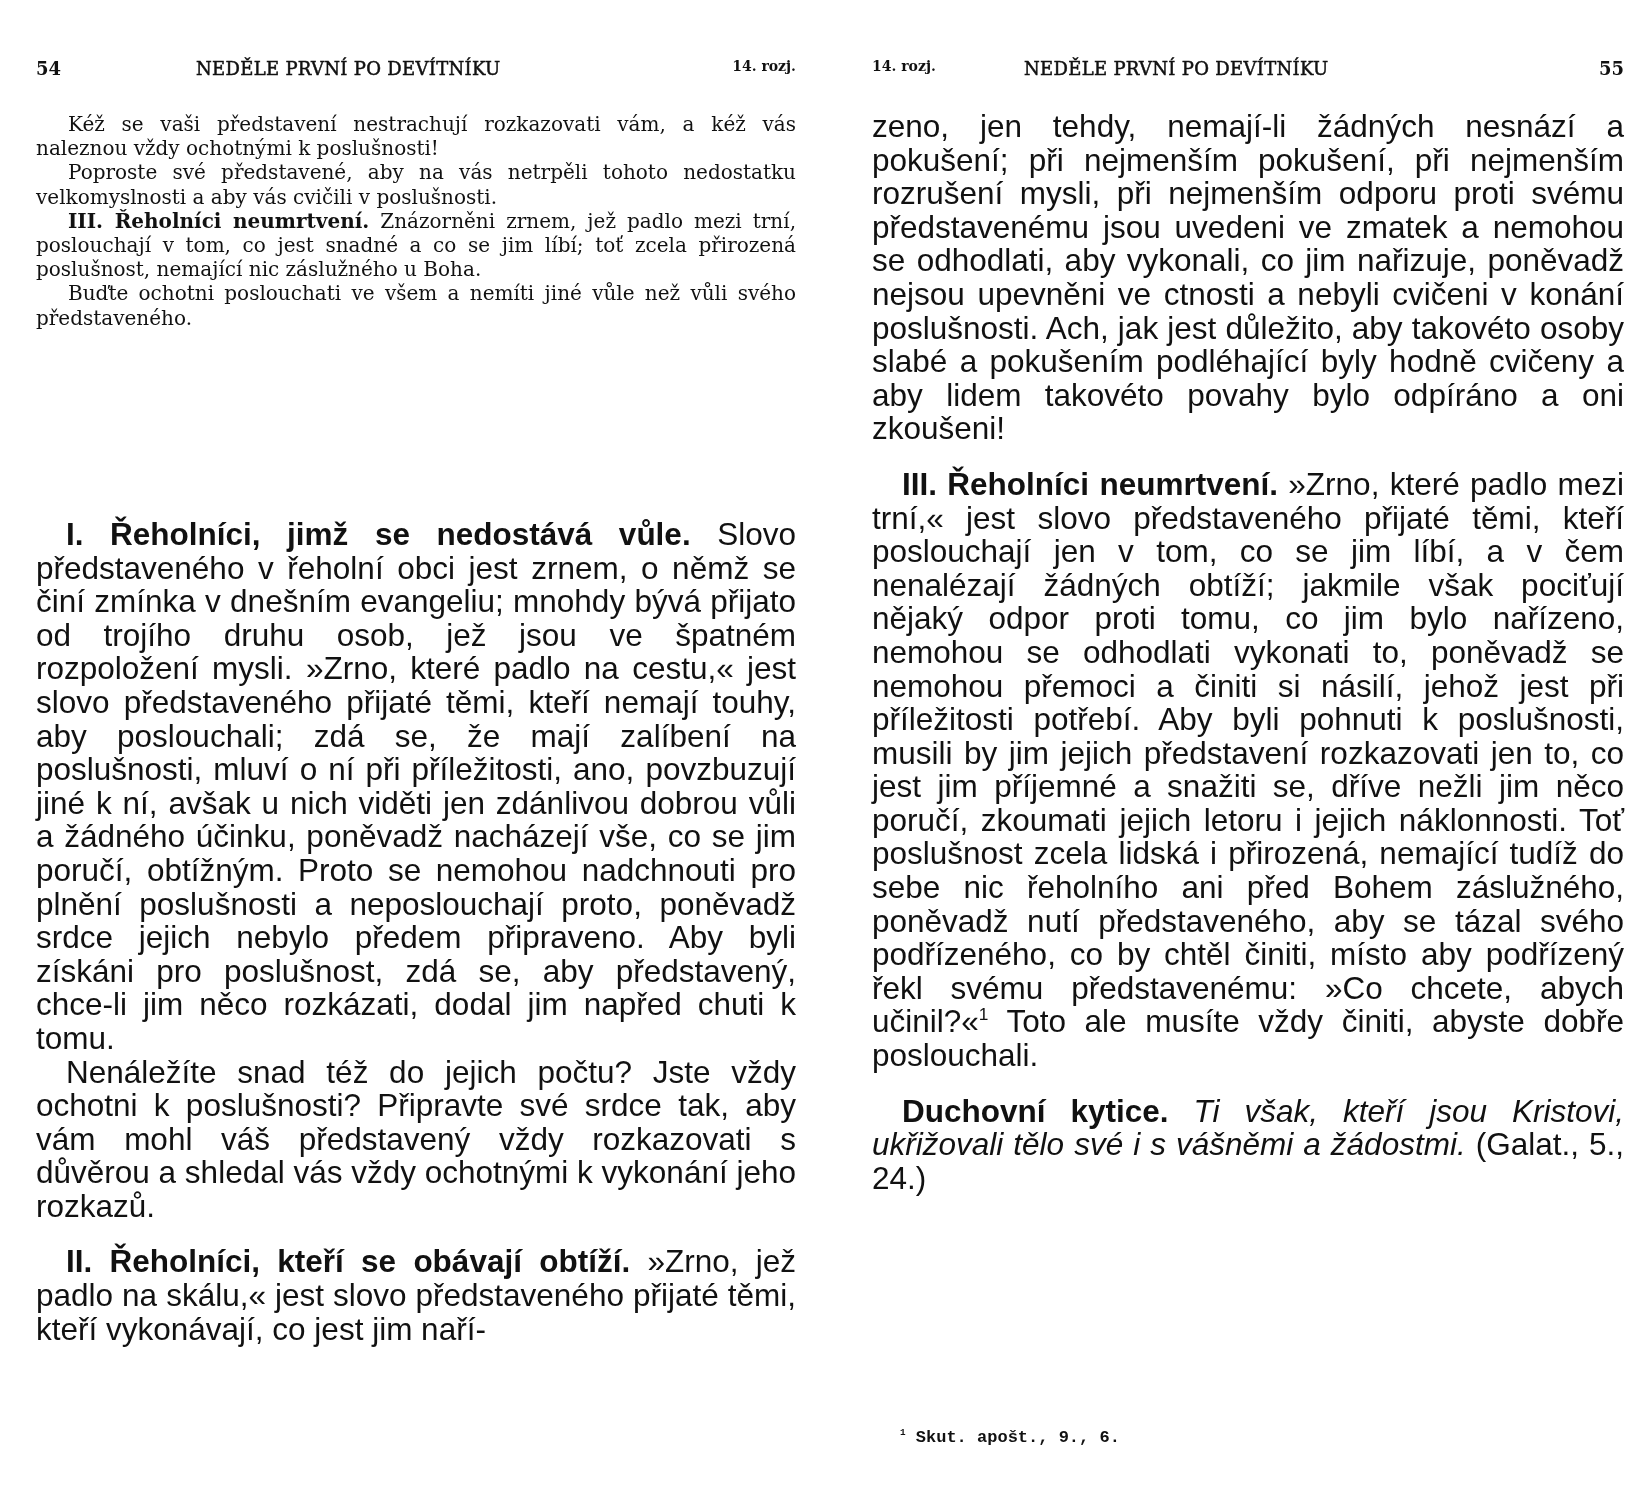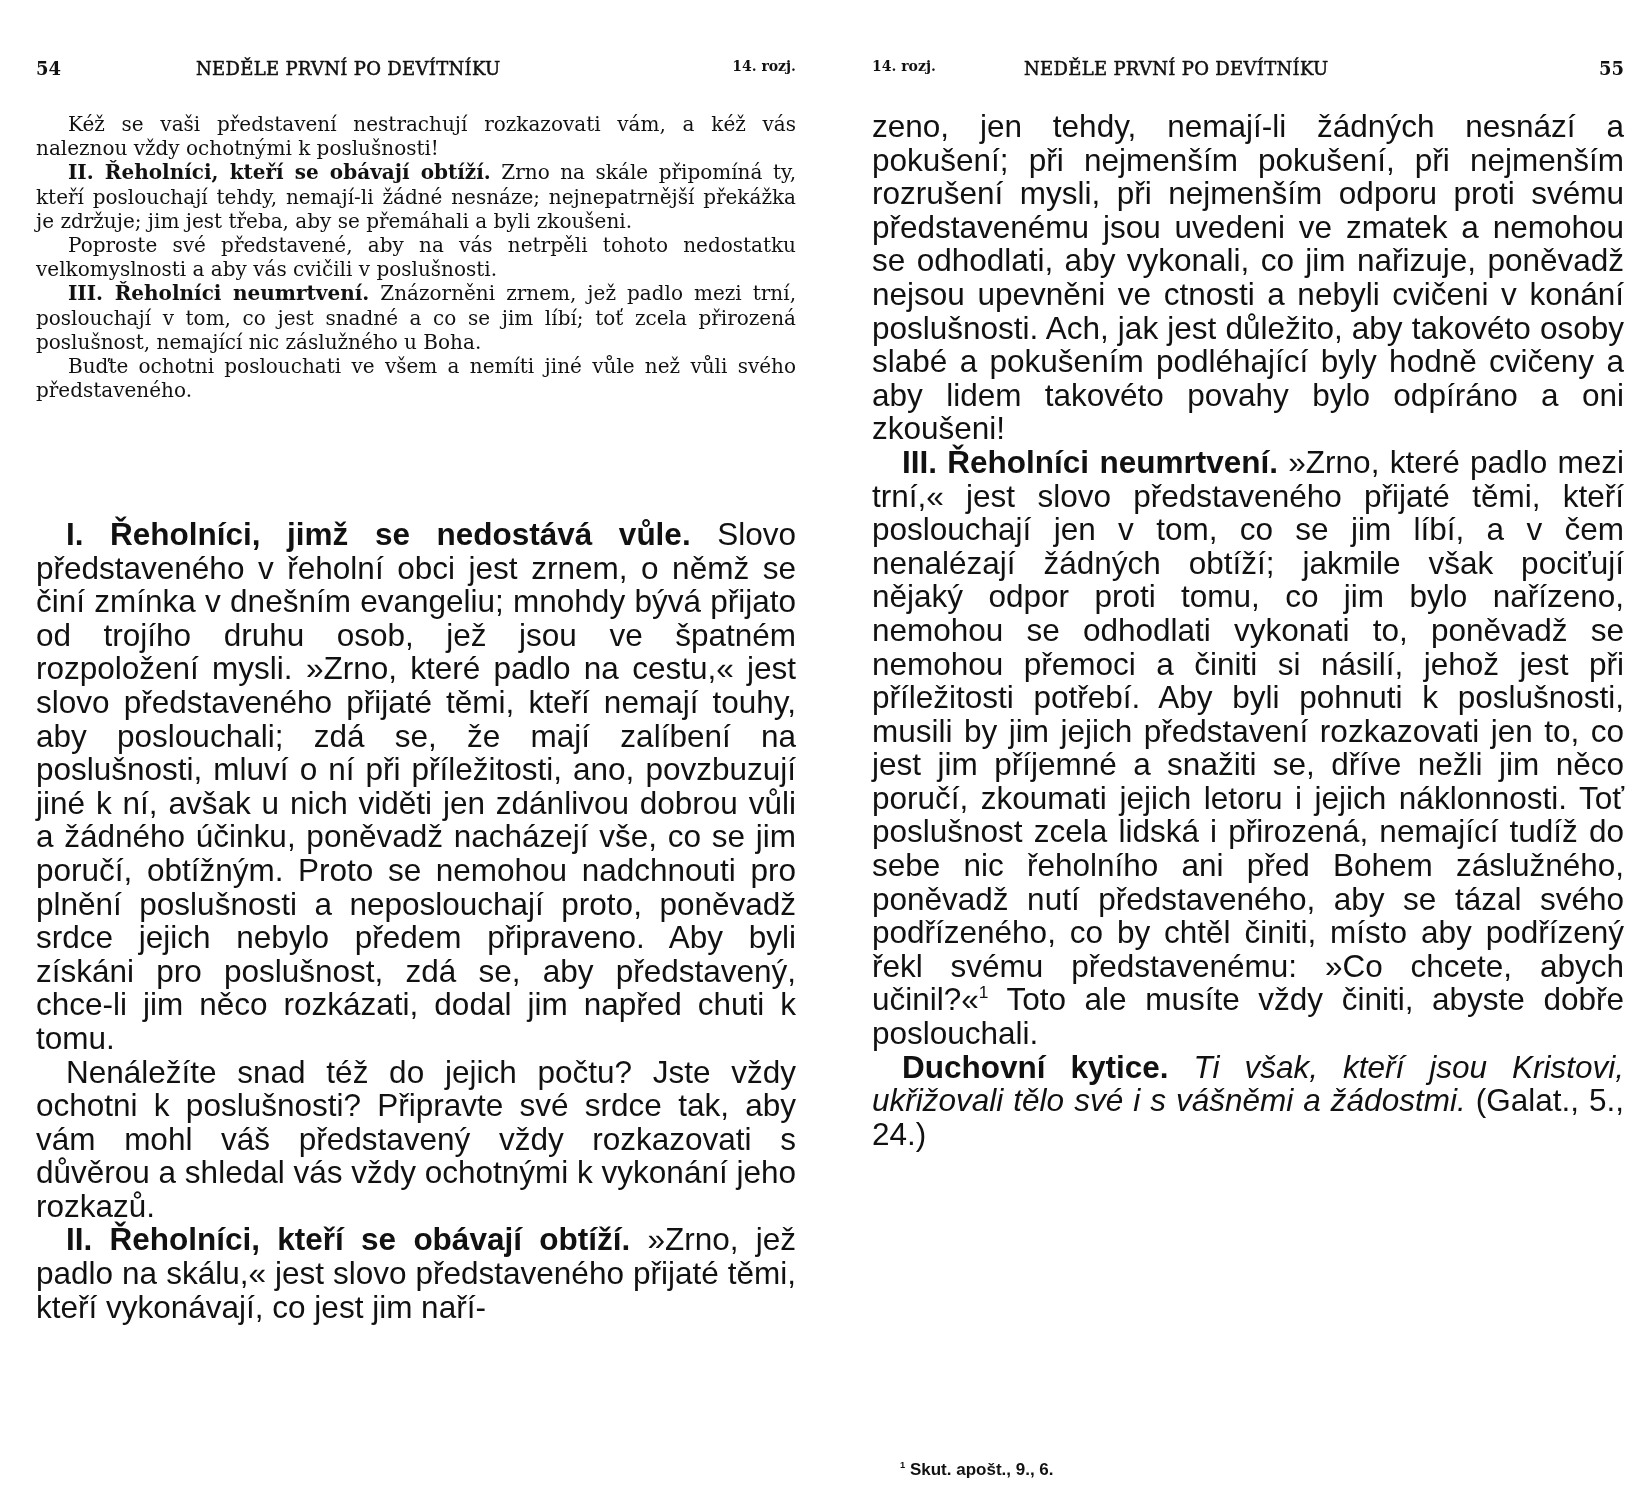--- a/index.html
+++ b/index.html
@@ -20,41 +20,40 @@
 
   .summary { position: absolute; top: 112px; left: 0; width: 760px; font-family: "DejaVu Serif", serif; font-size: 20px; line-height: 24.2px; text-align: justify; }
   .summary p { margin: 0; text-indent: 32px; }
   .summary b { font-weight: bold; }
 
   .body-text { position: absolute; left: 0; font-family: Liberation Sans, sans-serif; font-size: 31.5px; line-height: 33.6px; text-align: justify; }
   .left .body-text { top: 518px; width: 760px; }
   .right .body-text { top: 110px; width: 752px; }
   .body-text p { margin: 0; text-indent: 30px; }
   .body-text p.noindent { text-indent: 0; }
-  .body-text p.gap { }
+  .body-text p.gap { margin-top: 22px; }
   .body-text b { font-weight: bold; }
   .body-text i { font-style: italic; }
   sup { font-size: 0.55em; vertical-align: 0.7em; line-height: 0; }
 
-  .footnote { position: absolute; left: 28px; top: 1460px; font-family: Liberation Sans, sans-serif; font-weight: bold; font-size: 17px; }
+  .footnote { position: absolute; left: 28px; top: 1428px; font-family: Liberation Mono, monospace; font-weight: bold; font-size: 17px; }
   .gutter { position: absolute; left: 820px; top: 0; width: 1px; height: 1500px; background: transparent; }
 </style>
 </head>
 <body>
 
 <div class="page left">
   <div class="running-head">
     <span class="pnum">54</span>
     <span class="title">NEDĚLE PRVNÍ PO DEVÍTNÍKU</span>
     <span class="chap">14. rozj.</span>
   </div>
 
   <div class="summary">
     <p>Kéž se vaši představení nestrachují rozkazovati vám, a kéž vás naleznou vždy ochotnými k poslušnosti!</p>
-    <p><b>II. Řeholníci, kteří se obávají obtíží.</b><span> Zrno na skále připomíná ty, kteří poslouchají tehdy, nemají-li žádné nesnáze; nejnepatrnější překážka je zdržuje; jim jest třeba, aby se přemáhali a byli zkoušeni.</span></p>
     <p>Poproste své představené, aby na vás netrpěli tohoto nedostatku velkomyslnosti a aby vás cvičili v poslušnosti.</p>
     <p><b>III. Řeholníci neumrtvení.</b><span> Znázorněni zrnem, jež padlo mezi trní, poslouchají v tom, co jest snadné a co se jim líbí; toť zcela přirozená poslušnost, nemající nic záslužného u Boha.</span></p>
     <p>Buďte ochotni poslouchati ve všem a nemíti jiné vůle než vůli svého představeného.</p>
   </div>
 
   <div class="body-text">
     <p><b>I. Řeholníci, jimž se nedostává vůle.</b><span> Slovo představeného v řeholní obci jest zrnem, o němž se činí zmínka v dnešním evangeliu; mnohdy bývá přijato od trojího druhu osob, jež jsou ve špatném rozpoložení mysli. »Zrno, které padlo na cestu,« jest slovo představeného přijaté těmi, kteří nemají touhy, aby poslouchali; zdá se, že mají zalíbení na poslušnosti, mluví o ní při příležitosti, ano, povzbuzují jiné k ní, avšak u nich viděti jen zdánlivou dobrou vůli a žádného účinku, poněvadž nacházejí vše, co se jim poručí, obtížným. Proto se nemohou nadchnouti pro plnění poslušnosti a neposlouchají proto, poněvadž srdce jejich nebylo předem připraveno. Aby byli získáni pro poslušnost, zdá se, aby představený, chce-li jim něco rozkázati, dodal jim napřed chuti k tomu.</span></p>
     <p>Nenáležíte snad též do jejich počtu? Jste vždy ochotni k poslušnosti? Připravte své srdce tak, aby vám mohl váš představený vždy rozkazovati s důvěrou a shledal vás vždy ochotnými k vykonání jeho rozkazů.</p>
     <p class="gap"><b>II. Řeholníci, kteří se obávají obtíží.</b><span> »Zrno, jež padlo na skálu,« jest slovo představeného přijaté těmi, kteří vykonávají, co jest jim naří-</span></p>
   </div>

